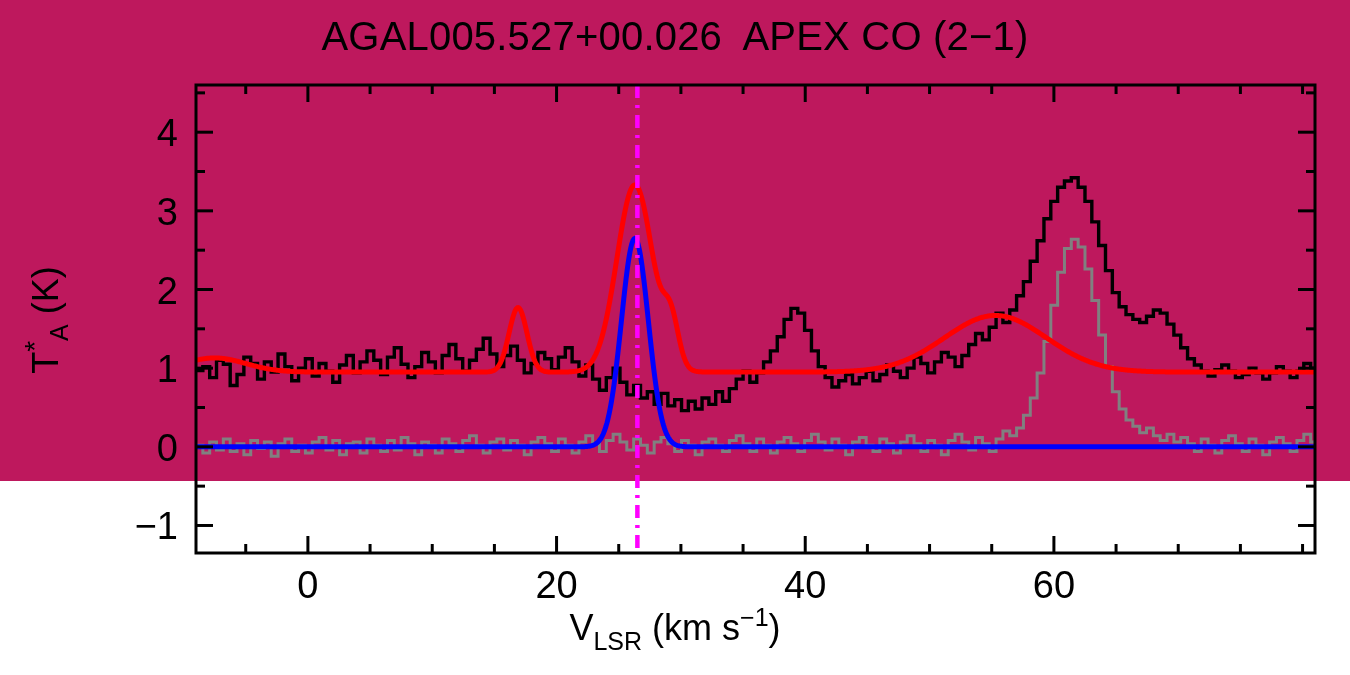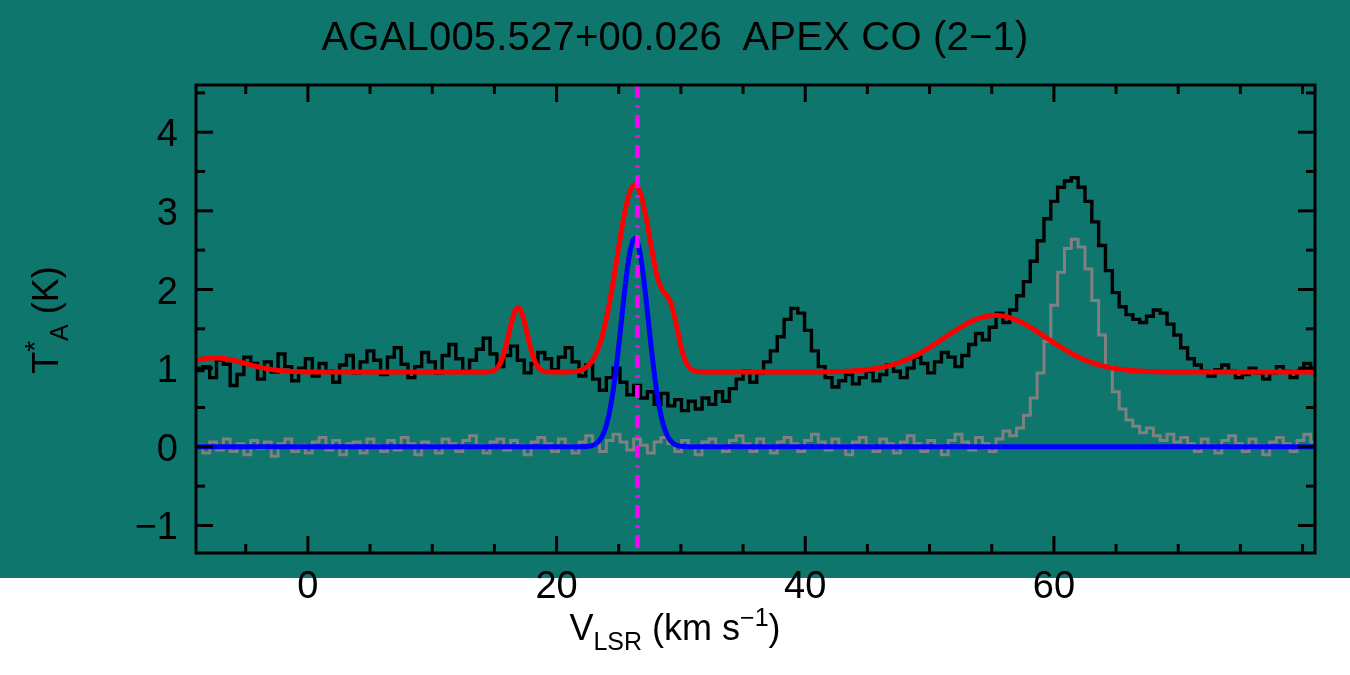--- a/index.html
+++ b/index.html
@@ -10,22 +10,22 @@
   }
   body {
     width: 1350px;
     height: 675px;
     font-family: "Liberation Sans", sans-serif;
     overflow: hidden;
   }
   #figure {
     position: relative;
     width: 1350px;
-    height: 578px;
-    background: #0f766e;
+    height: 481px;
+    background: #be185d;
     text-decoration: underline;
   }
   #plot-title {
     position: absolute;
     left: 0;
     top: 14px;
     width: 1350px;
     text-align: center;
     font-size: 40px;
     font-family: "Liberation Sans", sans-serif;

